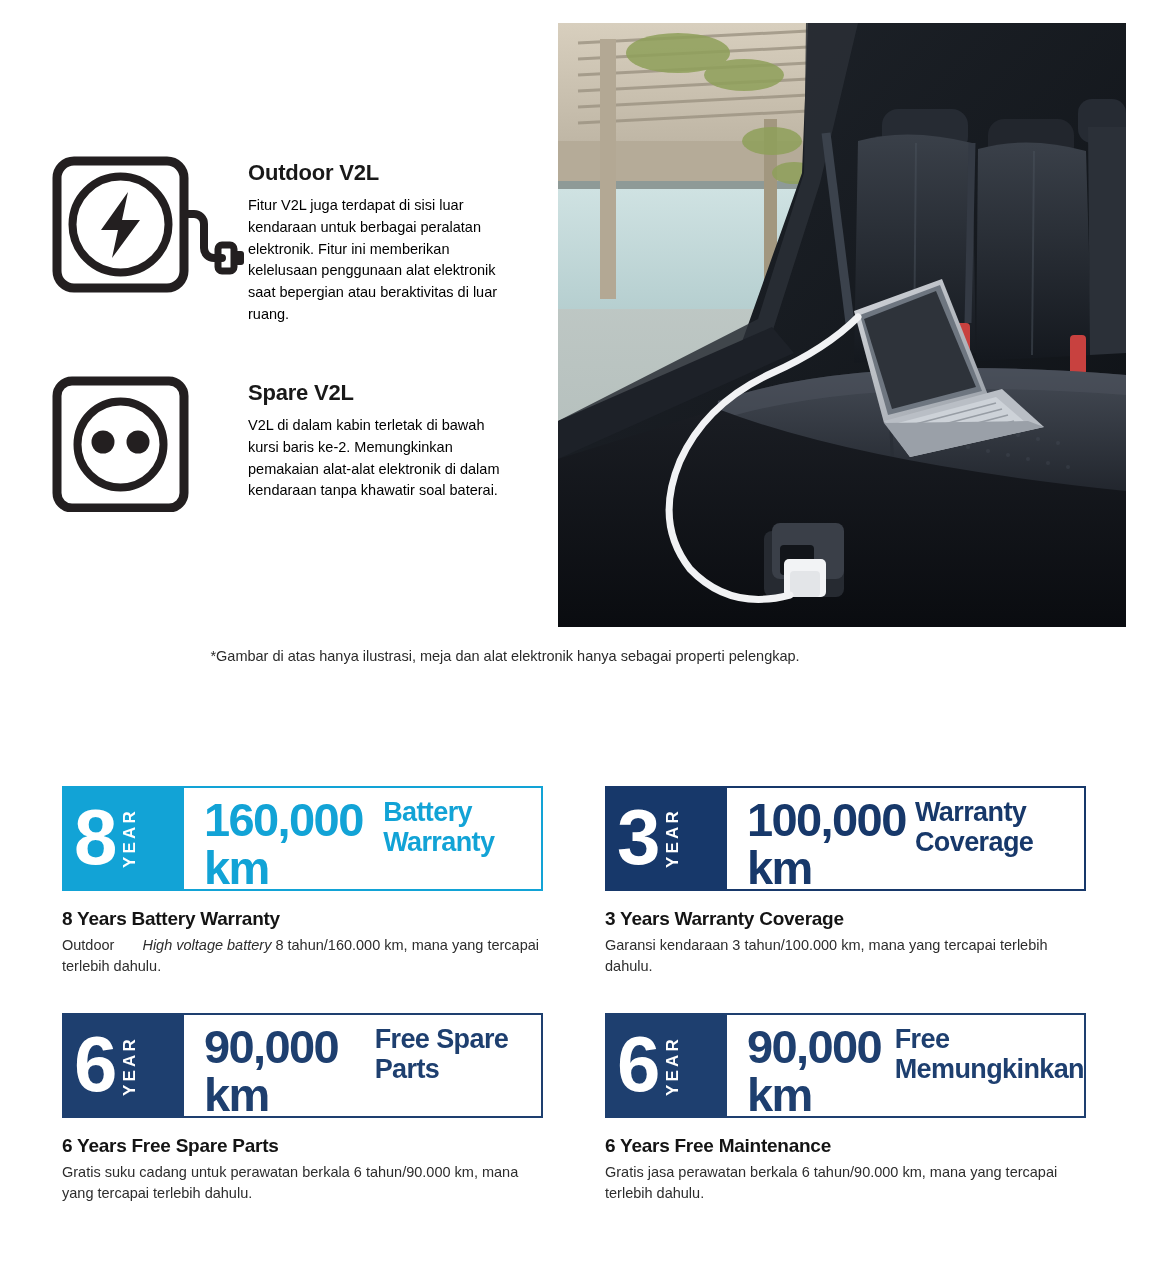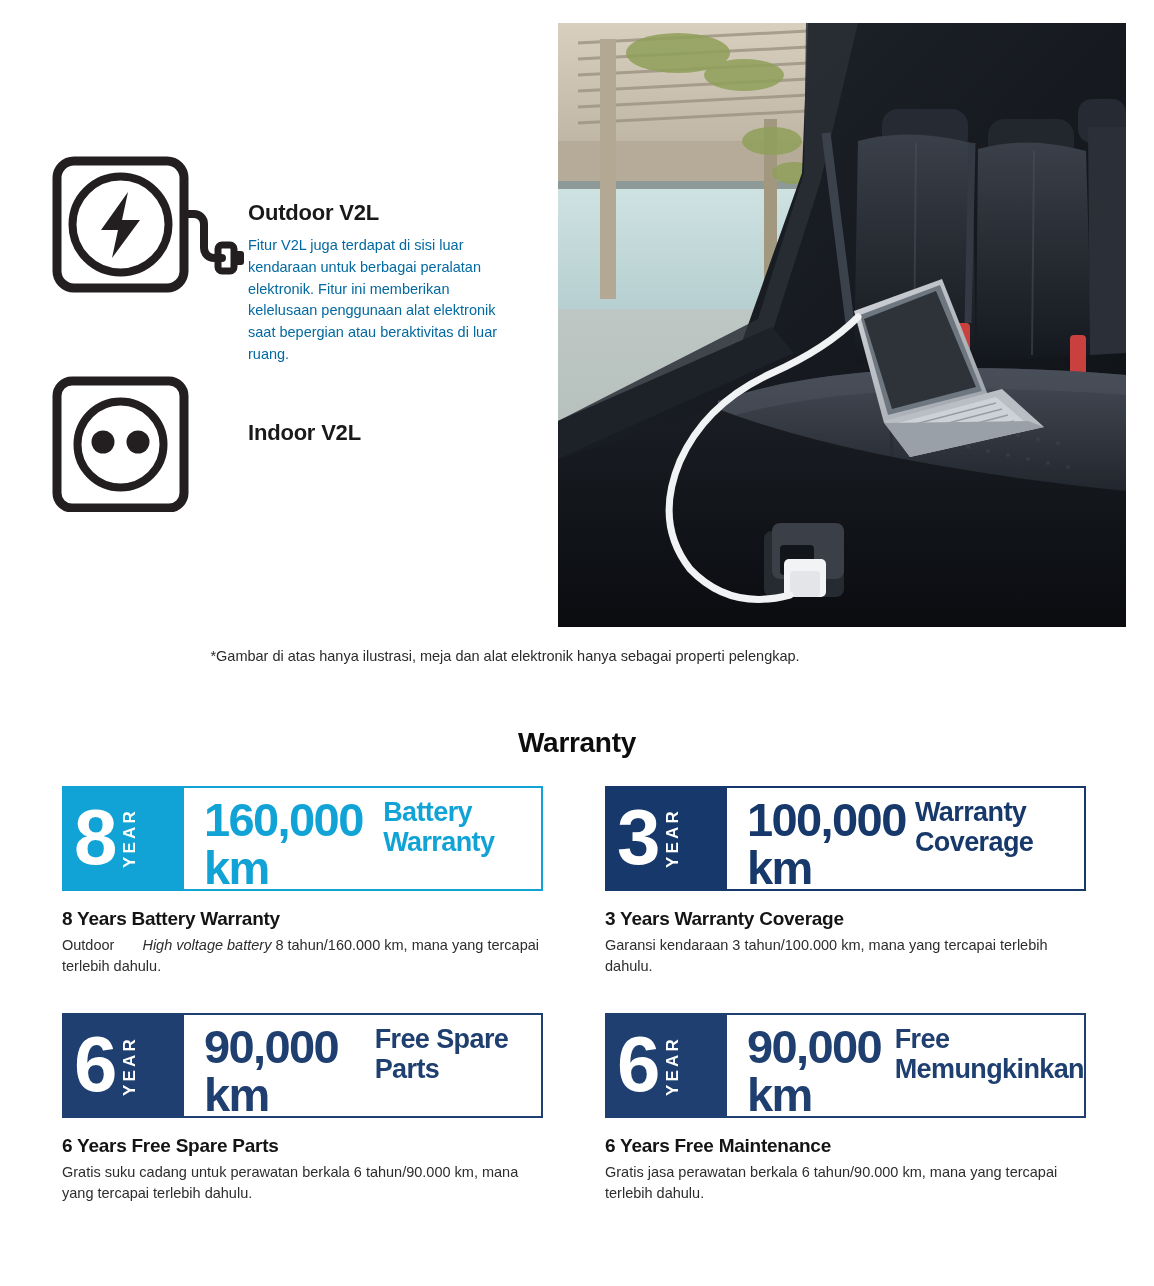--- a/index.html
+++ b/index.html
@@ -16,32 +16,32 @@
   
   .v2l-section { position: absolute; left: 0; top: 0; width: 1154px; height: 640px; }
 
   .feature { position: absolute; display: flex; }
   .feature-outdoor { left: 48px; top: 152px; }
   .feature-indoor  { left: 48px; top: 372px; }
 
   .icon-wrap { width: 200px; flex: 0 0 200px; }
   .icon-wrap svg { display: block; }
 
-  .feature-text { padding-top: 8px; margin-top: 40px; }
+  .feature-text { padding-top: 8px; }
   .feature-title {
     font-size: 22px;
     font-weight: bold;
     letter-spacing: -0.2px;
     color: #191919;
     margin-bottom: 9px;
   }
   .feature-body {
     font-size: 14.5px;
     line-height: 1.5;
-    color: #0369a1;
+    color: #000000;
     max-width: 252px;
   }
 
   
   .photo {
     position: absolute;
     left: 558px; top: 23px;
     width: 568px; height: 604px;
     overflow: hidden;
     background: #111418;
@@ -182,21 +182,22 @@
     <div class="feature feature-indoor">
       <div class="icon-wrap">
         <svg width="196" height="140" viewBox="0 0 196 140" fill="none">
           <rect x="9" y="9" width="127" height="127" rx="15" ry="15" stroke="#231f20" stroke-width="9"></rect>
           <circle cx="72.5" cy="72.5" r="43" stroke="#231f20" stroke-width="8"></circle>
           <circle cx="55" cy="70" r="11.5" fill="#231f20"></circle>
           <circle cx="90" cy="70" r="11.5" fill="#231f20"></circle>
         </svg>
       </div>
       <div class="feature-text">
-        <div class="feature-title">Indoor V2L</div>
+        <div class="feature-title">Spare V2L</div>
+        <div class="feature-body">V2L di dalam kabin terletak di bawah kursi baris ke-2. Memungkinkan pemakaian alat-alat elektronik di dalam kendaraan tanpa khawatir soal baterai.</div>
       </div>
     </div>
 
     <figure class="photo">
       <svg viewBox="0 0 568 604" preserveAspectRatio="xMidYMid slice" role="img">
         <defs>
           <linearGradient id="sky" x1="0" y1="0" x2="0" y2="1">
             <stop offset="0" stop-color="#cfd6d2"></stop>
               <stop offset="1" stop-color="#aab6b4"></stop>
           </linearGradient>
@@ -330,21 +331,20 @@
           <rect x="232" y="548" width="30" height="26" rx="4" fill="#e3e5e8"></rect>
         </g>
 
         <path d="M232 572 Q172 588 132 546 Q96 500 122 438 Q148 380 214 350 Q268 326 300 294" stroke="#f1f2f4" stroke-width="7" fill="none" stroke-linecap="round"></path>
       </svg>
     </figure>
 
     <p class="disclaimer">*Gambar di atas hanya ilustrasi, meja dan alat elektronik hanya sebagai properti pelengkap.</p>
   </section>
 
-  <h2 class="warranty-heading">Warranty</h2>
 
   <div class="warranty-grid">
 
     <div class="warranty-card">
       <div class="badge" style="--accent:#12a3d6">
         <div class="badge-left">
           <span class="badge-years">8</span>
           <span class="badge-year-label">YEAR</span>
         </div>
         <div class="badge-right">

